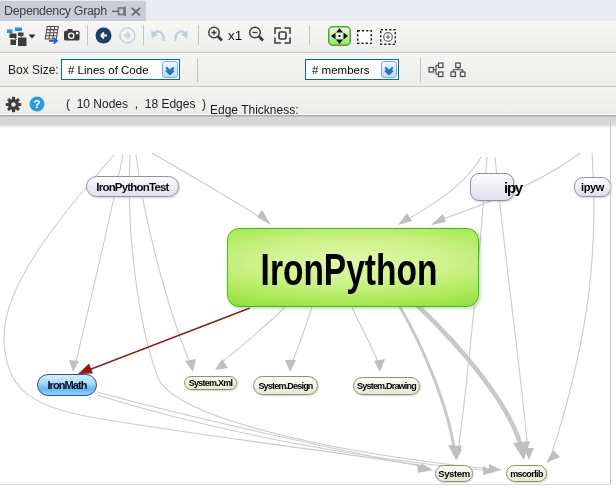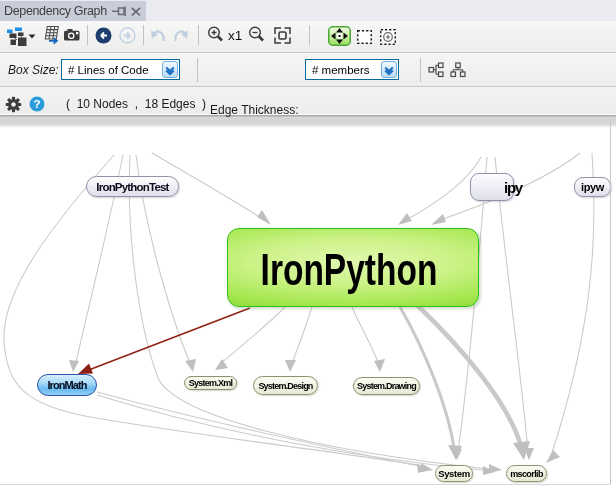--- a/index.html
+++ b/index.html
@@ -234,21 +234,21 @@
 </svg>
 <svg class="abs" style="left:357px;top:30px;" width="15" height="14">
   <rect x="0.75" y="0.75" width="13.5" height="12.5" fill="#fff" stroke="#1a1a1a" stroke-width="1.4" stroke-dasharray="2.2,2"></rect>
 </svg>
 <svg class="abs" style="left:380px;top:29px;" width="16" height="16">
   <rect x="0.75" y="0.75" width="14.5" height="14.5" fill="#fff" stroke="#1a1a1a" stroke-width="1.4" stroke-dasharray="2.2,2"></rect>
   <circle cx="8" cy="8" r="4.3" fill="none" stroke="#666" stroke-width="1.2"></circle>
   <path d="M8,5.8 L8,10.2 M5.8,8 L10.2,8" stroke="#666" stroke-width="1.2"></path>
 </svg>
 
-<div class="lbl" style="left:8px;top:63px;font-style:italic;">Box Size:</div>
+<div class="lbl" style="left:8px;top:63px;">Box Size:</div>
 <div class="dd" style="left:61px;top:59px;width:119px;">
   <div class="ddtext"># Lines of Code</div>
   <div class="ddbtn">
       <svg width="14" height="15" style="position:absolute;left:0;top:1px;">
         <path d="M3.2,4.5 L7,8 L10.8,4.5 M3.2,7.5 L7,11 L10.8,7.5" stroke="#1e6fc4" stroke-width="2.1" fill="none"></path>
       </svg>
     </div>
 </div>
 <div class="vsep" style="left:197px;top:58px;height:24px;"></div>
 <div class="lbl" style="left:210px;top:63px;margin-top:40px;">Edge Thickness:</div>

